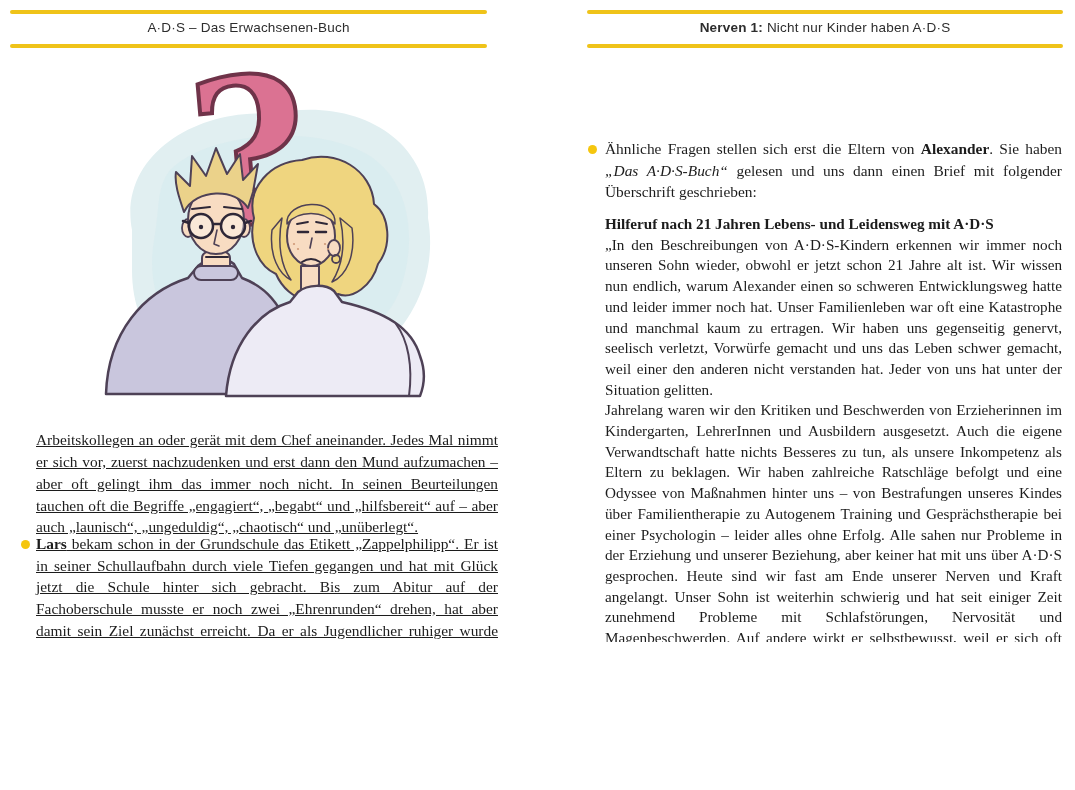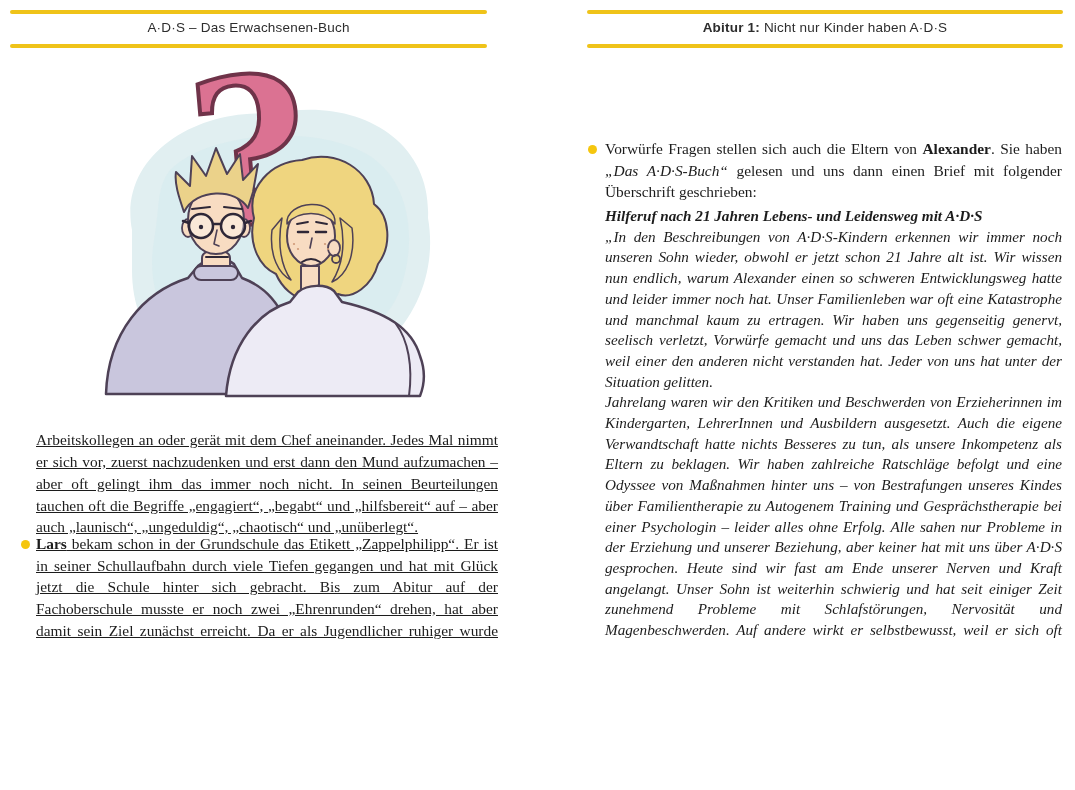--- a/index.html
+++ b/index.html
@@ -49,22 +49,22 @@
   .bullet-dot{
     position:absolute;top:7px;width:9px;height:9px;border-radius:50%;
     background:var(--bullet_yellow);
   }
   .lp .bullet-dot{left:-15px;}
   .rp .bullet-dot{left:-17px;}
   .b{font-weight:bold;}
   .bi{font-weight:normal;font-style:italic;}
 
   .letter{
-    position:absolute;left:18px;width:457px;top:206px;
-    font-style:italic;font-size:15.2px;line-height:20.7px;text-align:justify;
+    position:absolute;left:18px;width:457px;top:214px;
+    font-size:15.2px;line-height:20.7px;text-align:justify;
   }
   .letter p{margin:0;}
   .letter .letter-head{font-weight:bold;}
 
   .illu{position:absolute;left:70px;top:60px;width:370px;height:340px;}
 </style>
 </head>
 <body>
 
 <div class="spread">
@@ -130,26 +130,26 @@
     <div class="body-text pb bullet">
       <span class="bullet-dot"></span><span class="b">Lars</span><span> bekam schon in der Grundschule das Etikett „Zappelphilipp“. Er ist in seiner Schullaufbahn durch viele Tiefen gegangen und hat mit Glück jetzt die Schule hinter sich gebracht. Bis zum Abitur auf der Fachoberschule musste er noch zwei „Ehrenrunden“ drehen, hat aber damit sein Ziel zunächst erreicht. Da er als Jugendlicher ruhiger wurde und nicht mehr durch seine Zappligkeit auffiel, machten seine Eltern und er selbst sich auch weniger Sorgen. Sie hörten immer wieder, dass sich das „Zappelphilipp-Syndrom“ auswächst. Eigentlich hatten sie sich auch nicht mehr so sehr mit dem Thema beschäftigt, weil Lars es auf der Schule irgendwie geschafft hatte und nun mit viel Engagement seine Ausbildung begann. Aber warum kommt er</span>
     </div>
 
     <div class="rule bottom"></div>
     <div class="page-num">14</div>
   </div>
 
   <div class="rp">
     <div class="rule top"></div>
-    <div class="page-head"><span class="b">Abitur 1:</span><span> Nicht nur Kinder haben A·D·S</span></div>
+    <div class="page-head"><span class="b">Nerven 1:</span><span> Nicht nur Kinder haben A·D·S</span></div>
     <div class="rule under-head"></div>
 
 
     <div class="body-text pb bullet">
-      <span class="bullet-dot"></span><span>Vorwürfe Fragen stellen sich auch die Eltern von </span><span class="b">Alexander</span><span>. Sie haben </span><span class="bi">„Das A·D·S-Buch“</span><span> gelesen und uns dann einen Brief mit folgender Überschrift geschrieben:</span>
+      <span class="bullet-dot"></span><span>Ähnliche Fragen stellen sich erst die Eltern von </span><span class="b">Alexander</span><span>. Sie haben </span><span class="bi">„Das A·D·S-Buch“</span><span> gelesen und uns dann einen Brief mit folgender Überschrift geschrieben:</span>
     </div>
 
     <div class="letter">
       <p class="letter-head">Hilferuf nach 21 Jahren Lebens- und Leidensweg mit A·D·S</p>
       <p>„In den Beschreibungen von A·D·S-Kindern erkennen wir immer noch unseren Sohn wieder, obwohl er jetzt schon 21 Jahre alt ist. Wir wissen nun endlich, warum Alexander einen so schweren Entwicklungsweg hatte und leider immer noch hat. Unser Familienleben war oft eine Katastrophe und manchmal kaum zu ertragen. Wir haben uns gegenseitig genervt, seelisch verletzt, Vorwürfe gemacht und uns das Leben schwer gemacht, weil einer den anderen nicht verstanden hat. Jeder von uns hat unter der Situation gelitten.</p>
       <p>Jahrelang waren wir den Kritiken und Beschwerden von Erzieherinnen im Kindergarten, LehrerInnen und Ausbildern ausgesetzt. Auch die eigene Verwandtschaft hatte nichts Besseres zu tun, als unsere Inkompetenz als Eltern zu beklagen. Wir haben zahlreiche Ratschläge befolgt und eine Odyssee von Maßnahmen hinter uns – von Bestrafungen unseres Kindes über Familientherapie zu Autogenem Training und Gesprächstherapie bei einer Psychologin – leider alles ohne Erfolg. Alle sahen nur Probleme in der Erziehung und unserer Beziehung, aber keiner hat mit uns über A·D·S gesprochen. Heute sind wir fast am Ende unserer Nerven und Kraft angelangt. Unser Sohn ist weiterhin schwierig und hat seit einiger Zeit zunehmend Probleme mit Schlafstörungen, Nervosität und Magenbeschwerden. Auf andere wirkt er selbstbewusst, weil er sich oft ziemlich rücksichtslos, egoistisch und arrogant verhält. Hinzu kommt, dass er ungeduldig, chaotisch, unüberlegt, launisch, unordentlich und auch etwas ungeschickt ist. Seine positiven Eigenschaften – mitfühlend, nicht nachtragend, optimistisch, begeisterungsfähig, kontaktfreudig, tierlieb – die er ohne Zweifel ebenfalls besitzt, geraten dadurch leider oft in den Hintergrund.</p>
     </div>
 
     <div class="rule bottom"></div>
     <div class="page-num">15</div>

